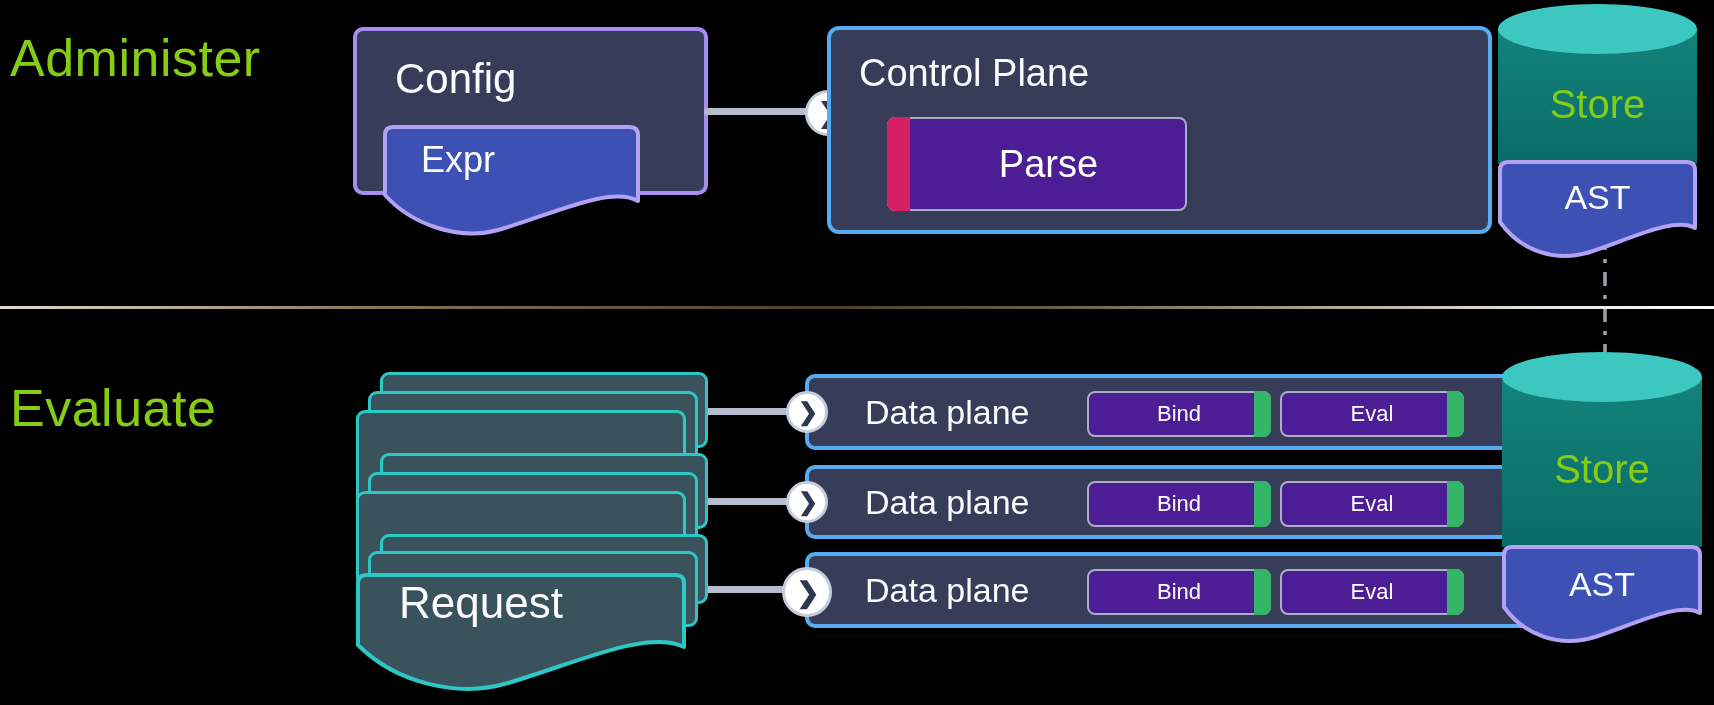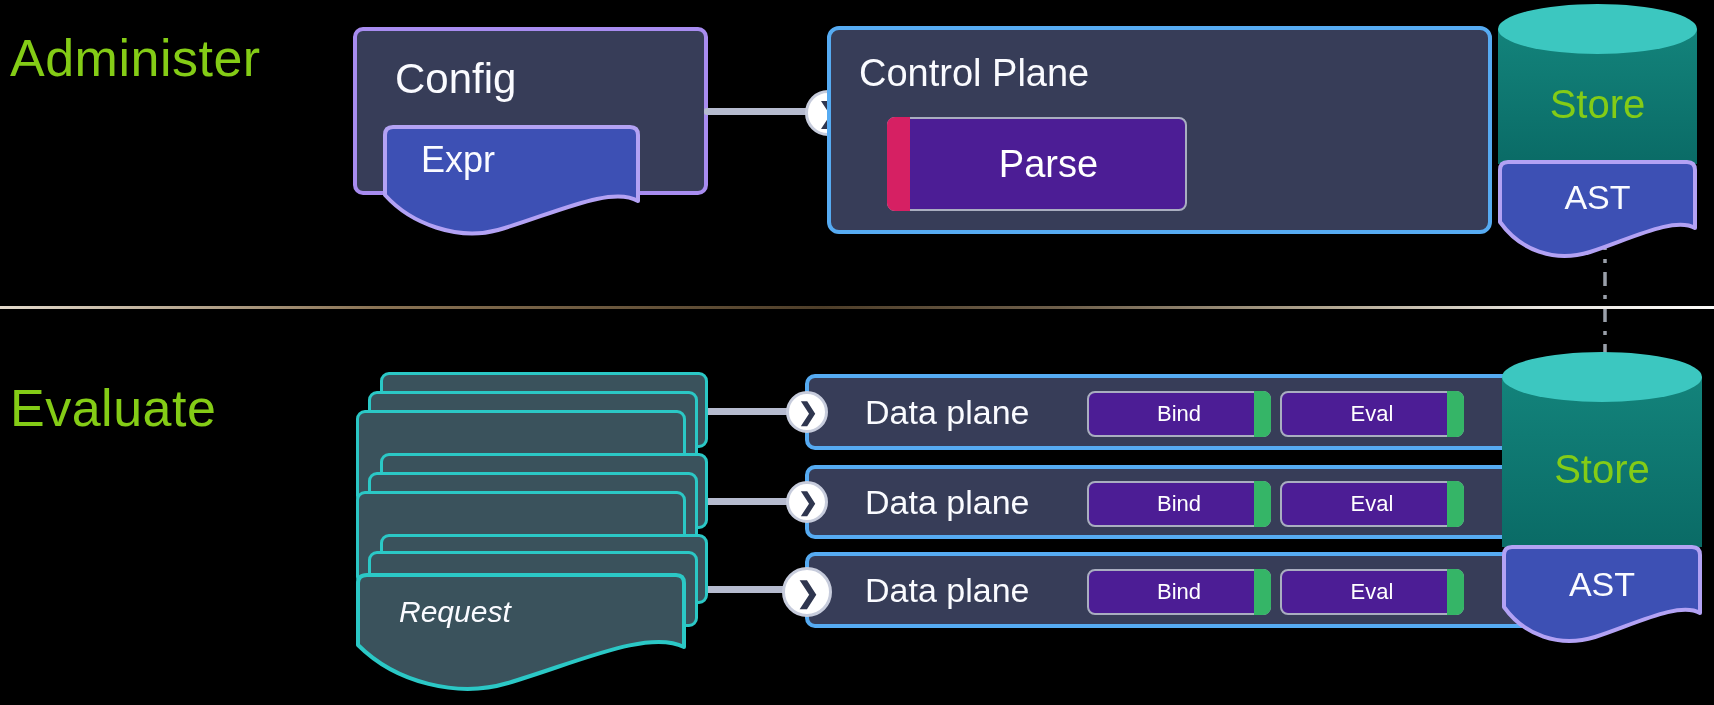--- a/index.html
+++ b/index.html
@@ -118,21 +118,21 @@
   <div class="card" style="left:380px;top:453px;width:328px;height:76px;"></div>
   <div class="card" style="left:368px;top:472px;width:330px;height:76px;"></div>
   <div class="card" style="left:356px;top:491px;width:330px;height:95px;"></div>
   <div class="card" style="left:380px;top:534px;width:328px;height:70px;"></div>
   <div class="card" style="left:368px;top:551px;width:330px;height:76px;"></div>
 
   <div class="abs" style="left:354px;top:571px;width:334px;height:134px;">
     <svg width="334" height="134" viewBox="0 0 334 134">
       <path d="M13,4 H322 Q330,4 330,12 V76 C294,58 222,92 154,112 C104,127 42,112 4,74 V12 Q4,4 13,4 Z" fill="#3A525C" stroke="#2BC8C6" stroke-width="4" stroke-linejoin="round"></path>
     </svg>
-    <div class="doc-label" style="left:45px;top:24px;font-size:30px;font-style:italic;">Request</div>
+    <div class="doc-label" style="left:45px;top:7px;font-size:44px;">Request</div>
   </div>
 
   <div class="dp-row" style="top:374px;height:76px;">
     <div class="chev-circle" style="left:-23px;top:13px;width:42px;height:42px;font-size:24px;">
         <span>❯</span>
       </div>
     <div class="dp-title">Data plane</div>
     <div class="module mod-sm" style="left:278px;top:13px;width:180px;height:42px;">
       <div class="accent right" style="background:#35B567;"></div>
       <span>Bind</span>

